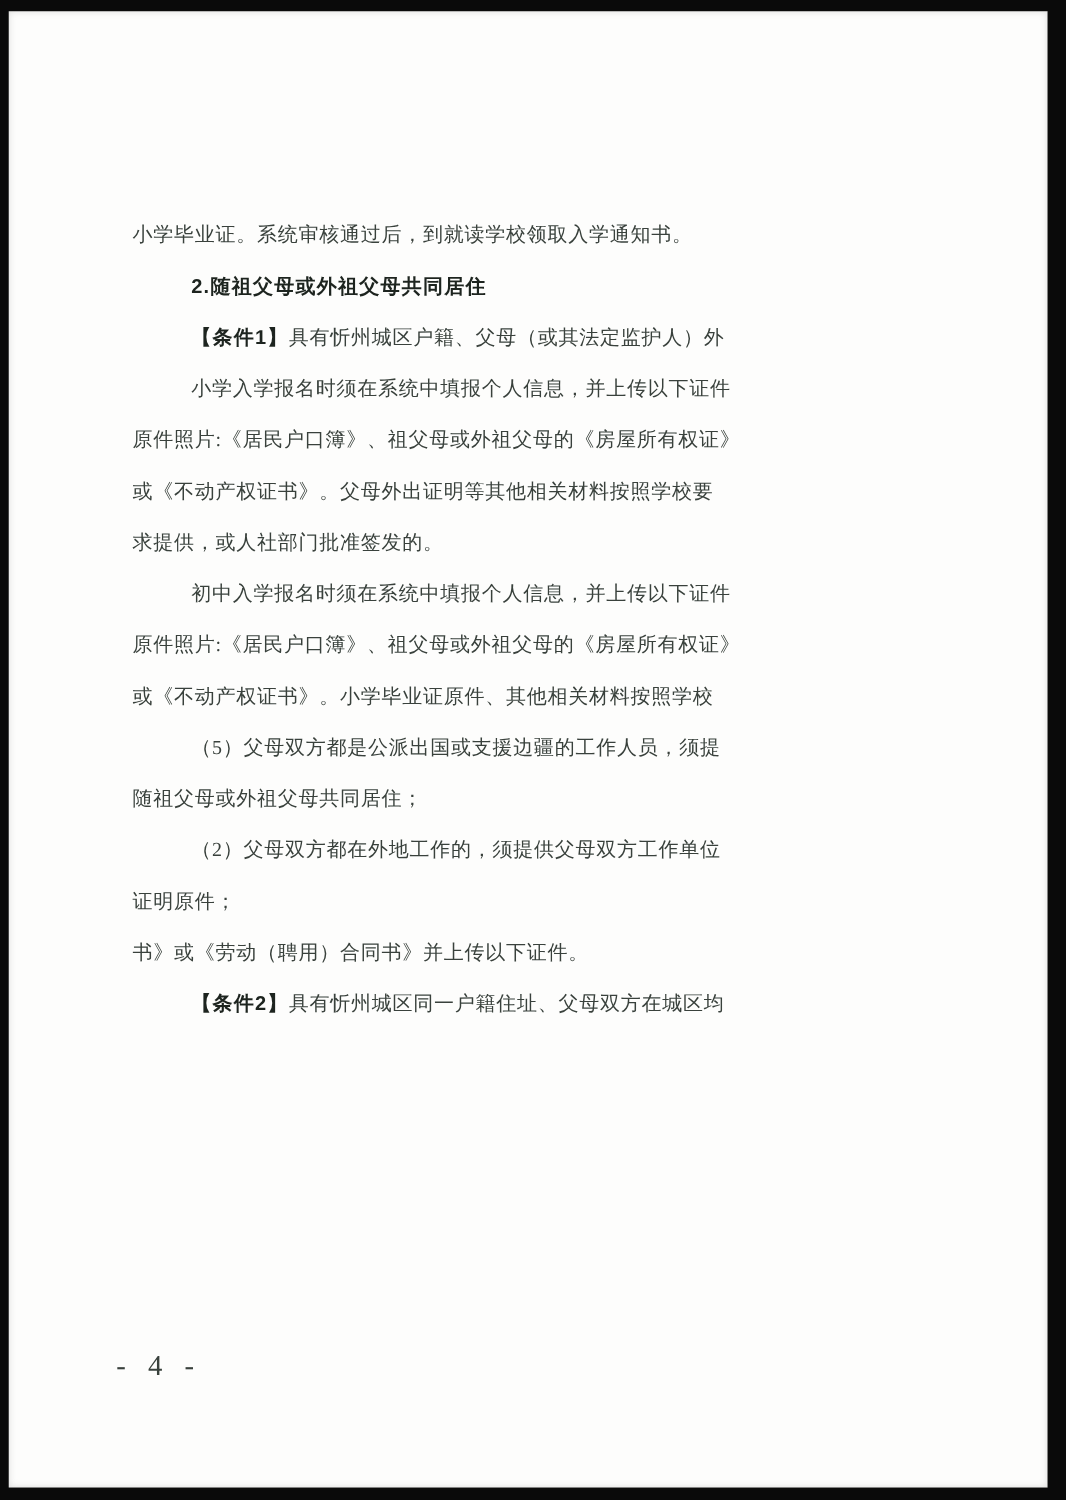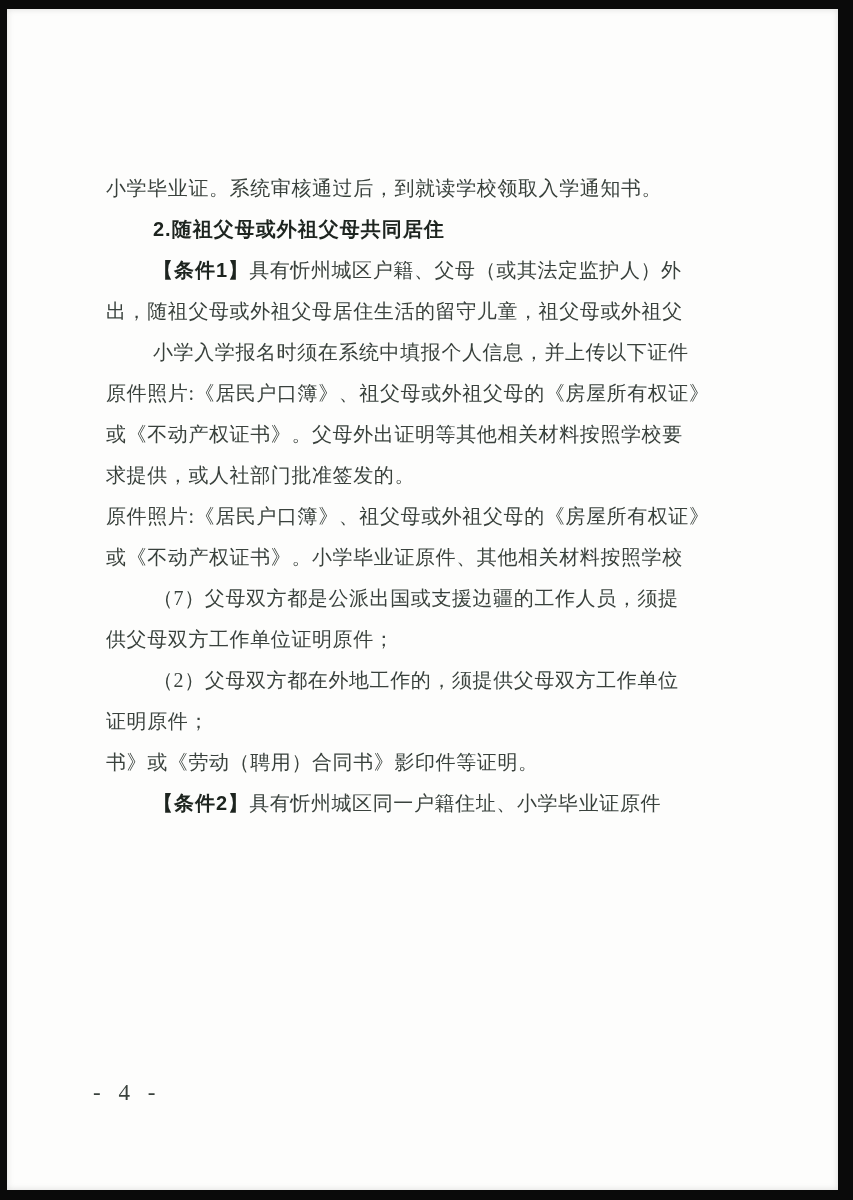--- a/index.html
+++ b/index.html
@@ -26,21 +26,21 @@
   }
   .text-block {
     position: absolute;
     left: 99px;
     top: 159px; 
     width: 690px;
   }
   .line {
     height: 41px;
     line-height: 41px;
-    font-size: 20px;
+    font-size: 16px;
     letter-spacing: 0.6px;
     color: var(--text-color, #39413c);
     white-space: nowrap;
   }
   .line.indent {
     padding-left: 47px;
   }
   .seg {
     font-weight: normal;
   }
@@ -60,28 +60,28 @@
   }
 </style>
 </head>
 <body>
 
 <div class="paper">
   <div class="text-block">
       <div class="line"><span class="seg">小学毕业证。系统审核通过后，到就读学校领取入学通知书。</span></div>
       <div class="line indent"><span class="seg seg-bold">2.随祖父母或外祖父母共同居住</span></div>
       <div class="line indent"><span class="seg seg-bold">【条件1】</span><span class="seg">具有忻州城区户籍、父母（或其法定监护人）外</span></div>
-      <div class="line"><span class="seg">出，随祖父母或外祖父母居住生活的留守儿童，祖父母或外祖父</span></div>
       <div class="line indent"><span class="seg">小学入学报名时须在系统中填报个人信息，并上传以下证件</span></div>
       <div class="line"><span class="seg">原件照片:《居民户口簿》、祖父母或外祖父母的《房屋所有权证》</span></div>
       <div class="line"><span class="seg">或《不动产权证书》。父母外出证明等其他相关材料按照学校要</span></div>
       <div class="line"><span class="seg">求提供，或人社部门批准签发的。</span></div>
+      <div class="line indent"><span class="seg">初中入学报名时须在系统中填报个人信息，并上传以下证件</span></div>
       <div class="line"><span class="seg">原件照片:《居民户口簿》、祖父母或外祖父母的《房屋所有权证》</span></div>
       <div class="line"><span class="seg">或《不动产权证书》。小学毕业证原件、其他相关材料按照学校</span></div>
-      <div class="line indent"><span class="seg">（7）父母双方都是公派出国或支援边疆的工作人员，须提</span></div>
-      <div class="line"><span class="seg">供父母双方工作单位证明原件；</span></div>
+      <div class="line indent"><span class="seg">（5）父母双方都是公派出国或支援边疆的工作人员，须提</span></div>
+      <div class="line"><span class="seg">随祖父母或外祖父母共同居住；</span></div>
       <div class="line indent"><span class="seg">（2）父母双方都在外地工作的，须提供父母双方工作单位</span></div>
       <div class="line"><span class="seg">证明原件；</span></div>
-      <div class="line"><span class="seg">书》或《劳动（聘用）合同书》影印件等证明。</span></div>
-      <div class="line indent"><span class="seg seg-bold">【条件2】</span><span class="seg">具有忻州城区同一户籍住址、小学毕业证原件</span></div>
+      <div class="line"><span class="seg">书》或《劳动（聘用）合同书》并上传以下证件。</span></div>
+      <div class="line indent"><span class="seg seg-bold">【条件2】</span><span class="seg">具有忻州城区同一户籍住址、父母双方在城区均</span></div>
     </div>
   <div class="page-number">- 4 -</div>
 </div>
 
 </body></html>

